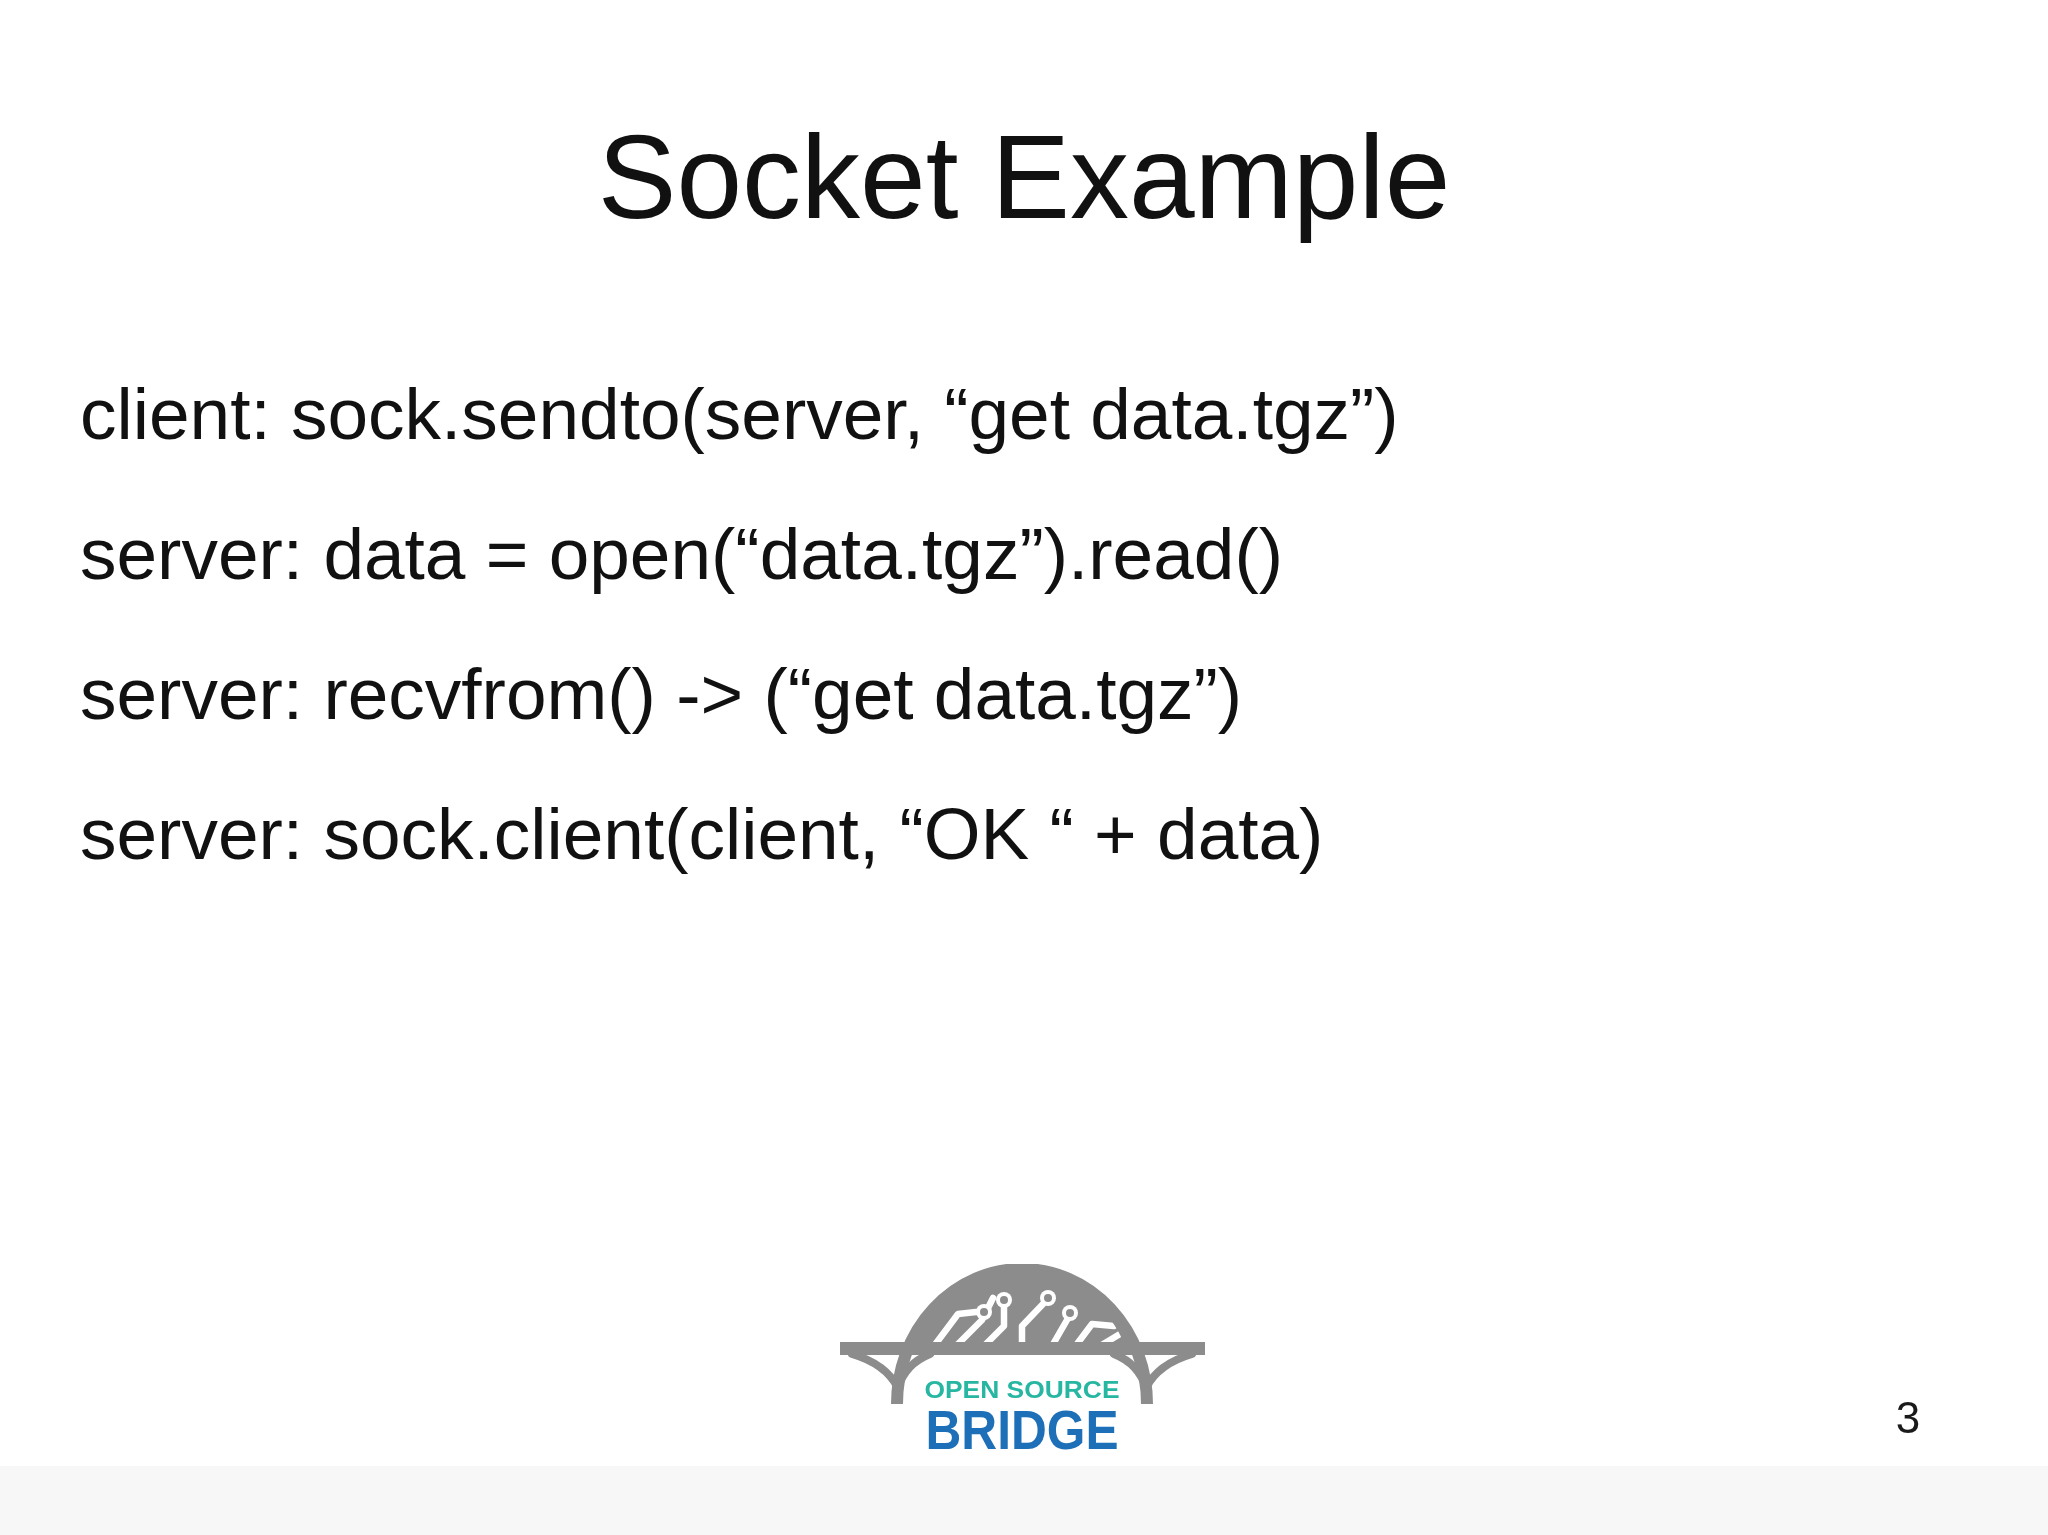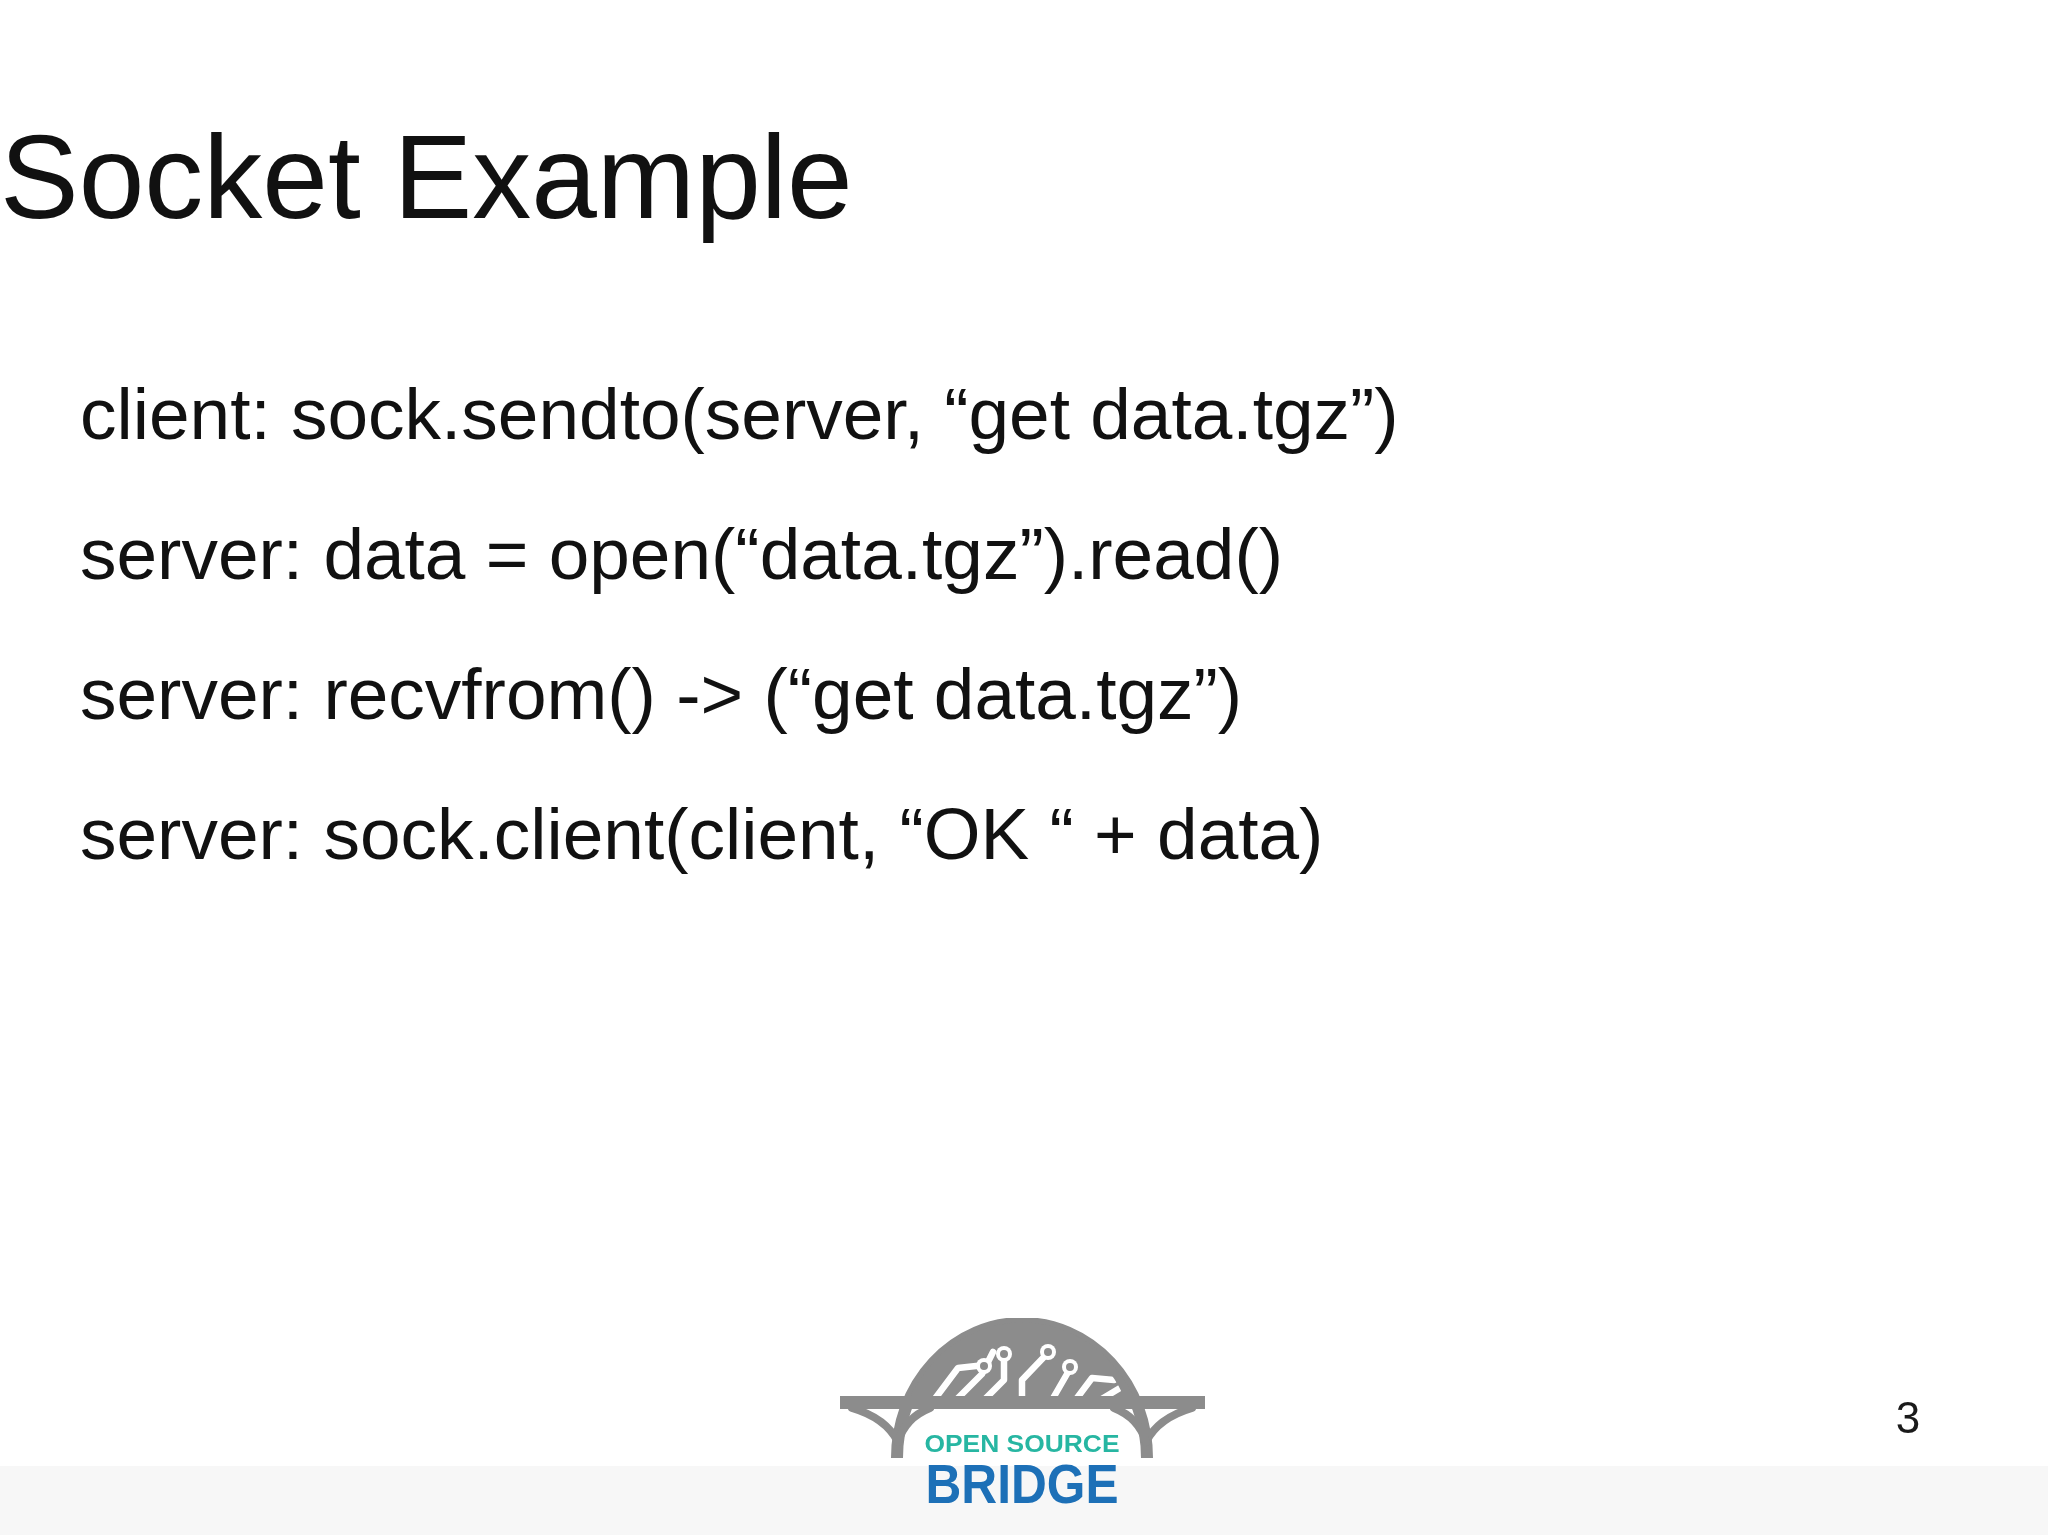--- a/index.html
+++ b/index.html
@@ -15,21 +15,21 @@
     overflow: hidden;
     font-family: "Liberation Sans", sans-serif;
     color: var(--text, #111111);
   }
   .title {
     position: absolute;
     top: 118px;
     left: 0;
     width: 2048px;
     margin: 0;
-    text-align: left;
+    text-align: center;
     font-size: 118px;
     line-height: 118px;
     font-weight: 400;
     letter-spacing: 0px;
     color: var(--text, #111111);
   }
   .body-block {
     position: absolute;
     top: 344px;
     left: 80px;
@@ -45,21 +45,21 @@
     position: absolute;
     left: 0;
     top: 1466px;
     width: 2048px;
     height: 69px;
     background: var(--bottom-band, #f7f7f7);
   }
   .logo {
     position: absolute;
     left: 830px;
-    top: 1318px;
+    top: 1264px;
     width: 385px;
     height: 217px;
   }
   .logo svg { display: block; width: 100%; height: 100%; }
   .logo-text-small {
     font-family: "Liberation Sans", sans-serif;
     font-weight: bold;
     font-size: 24px;
     fill: var(--logo-teal, #27b6a2);
   }

